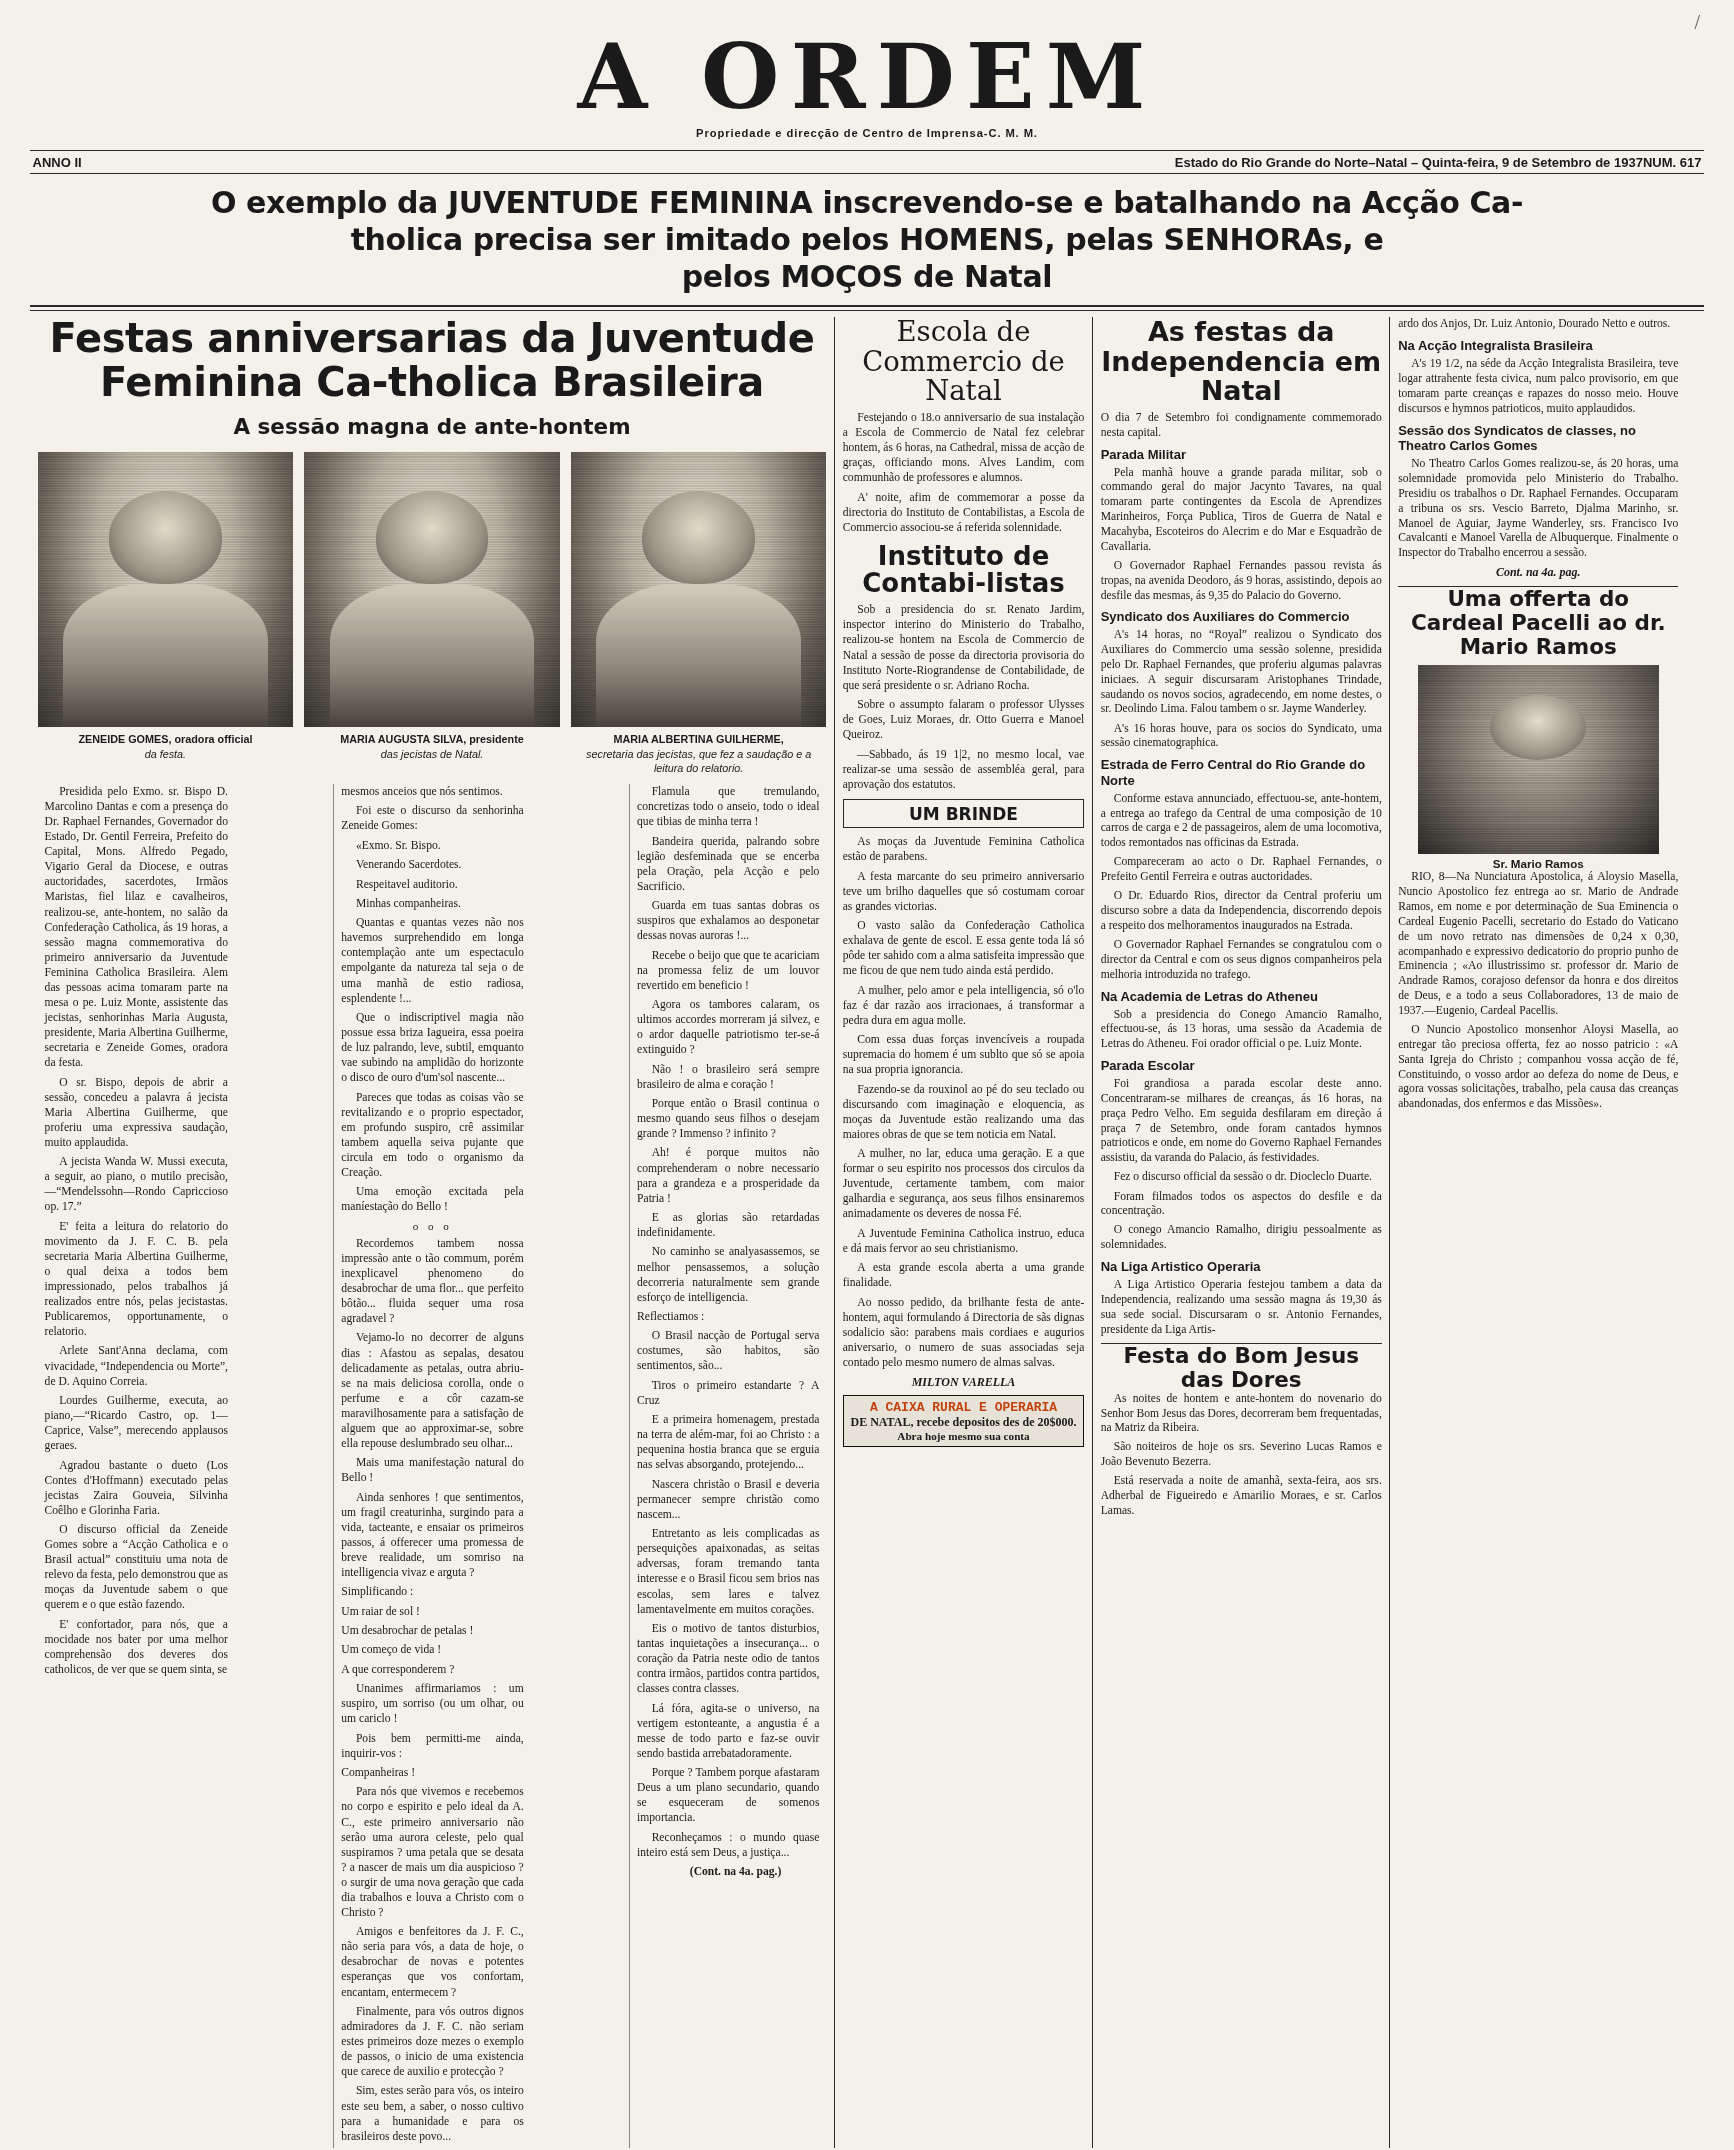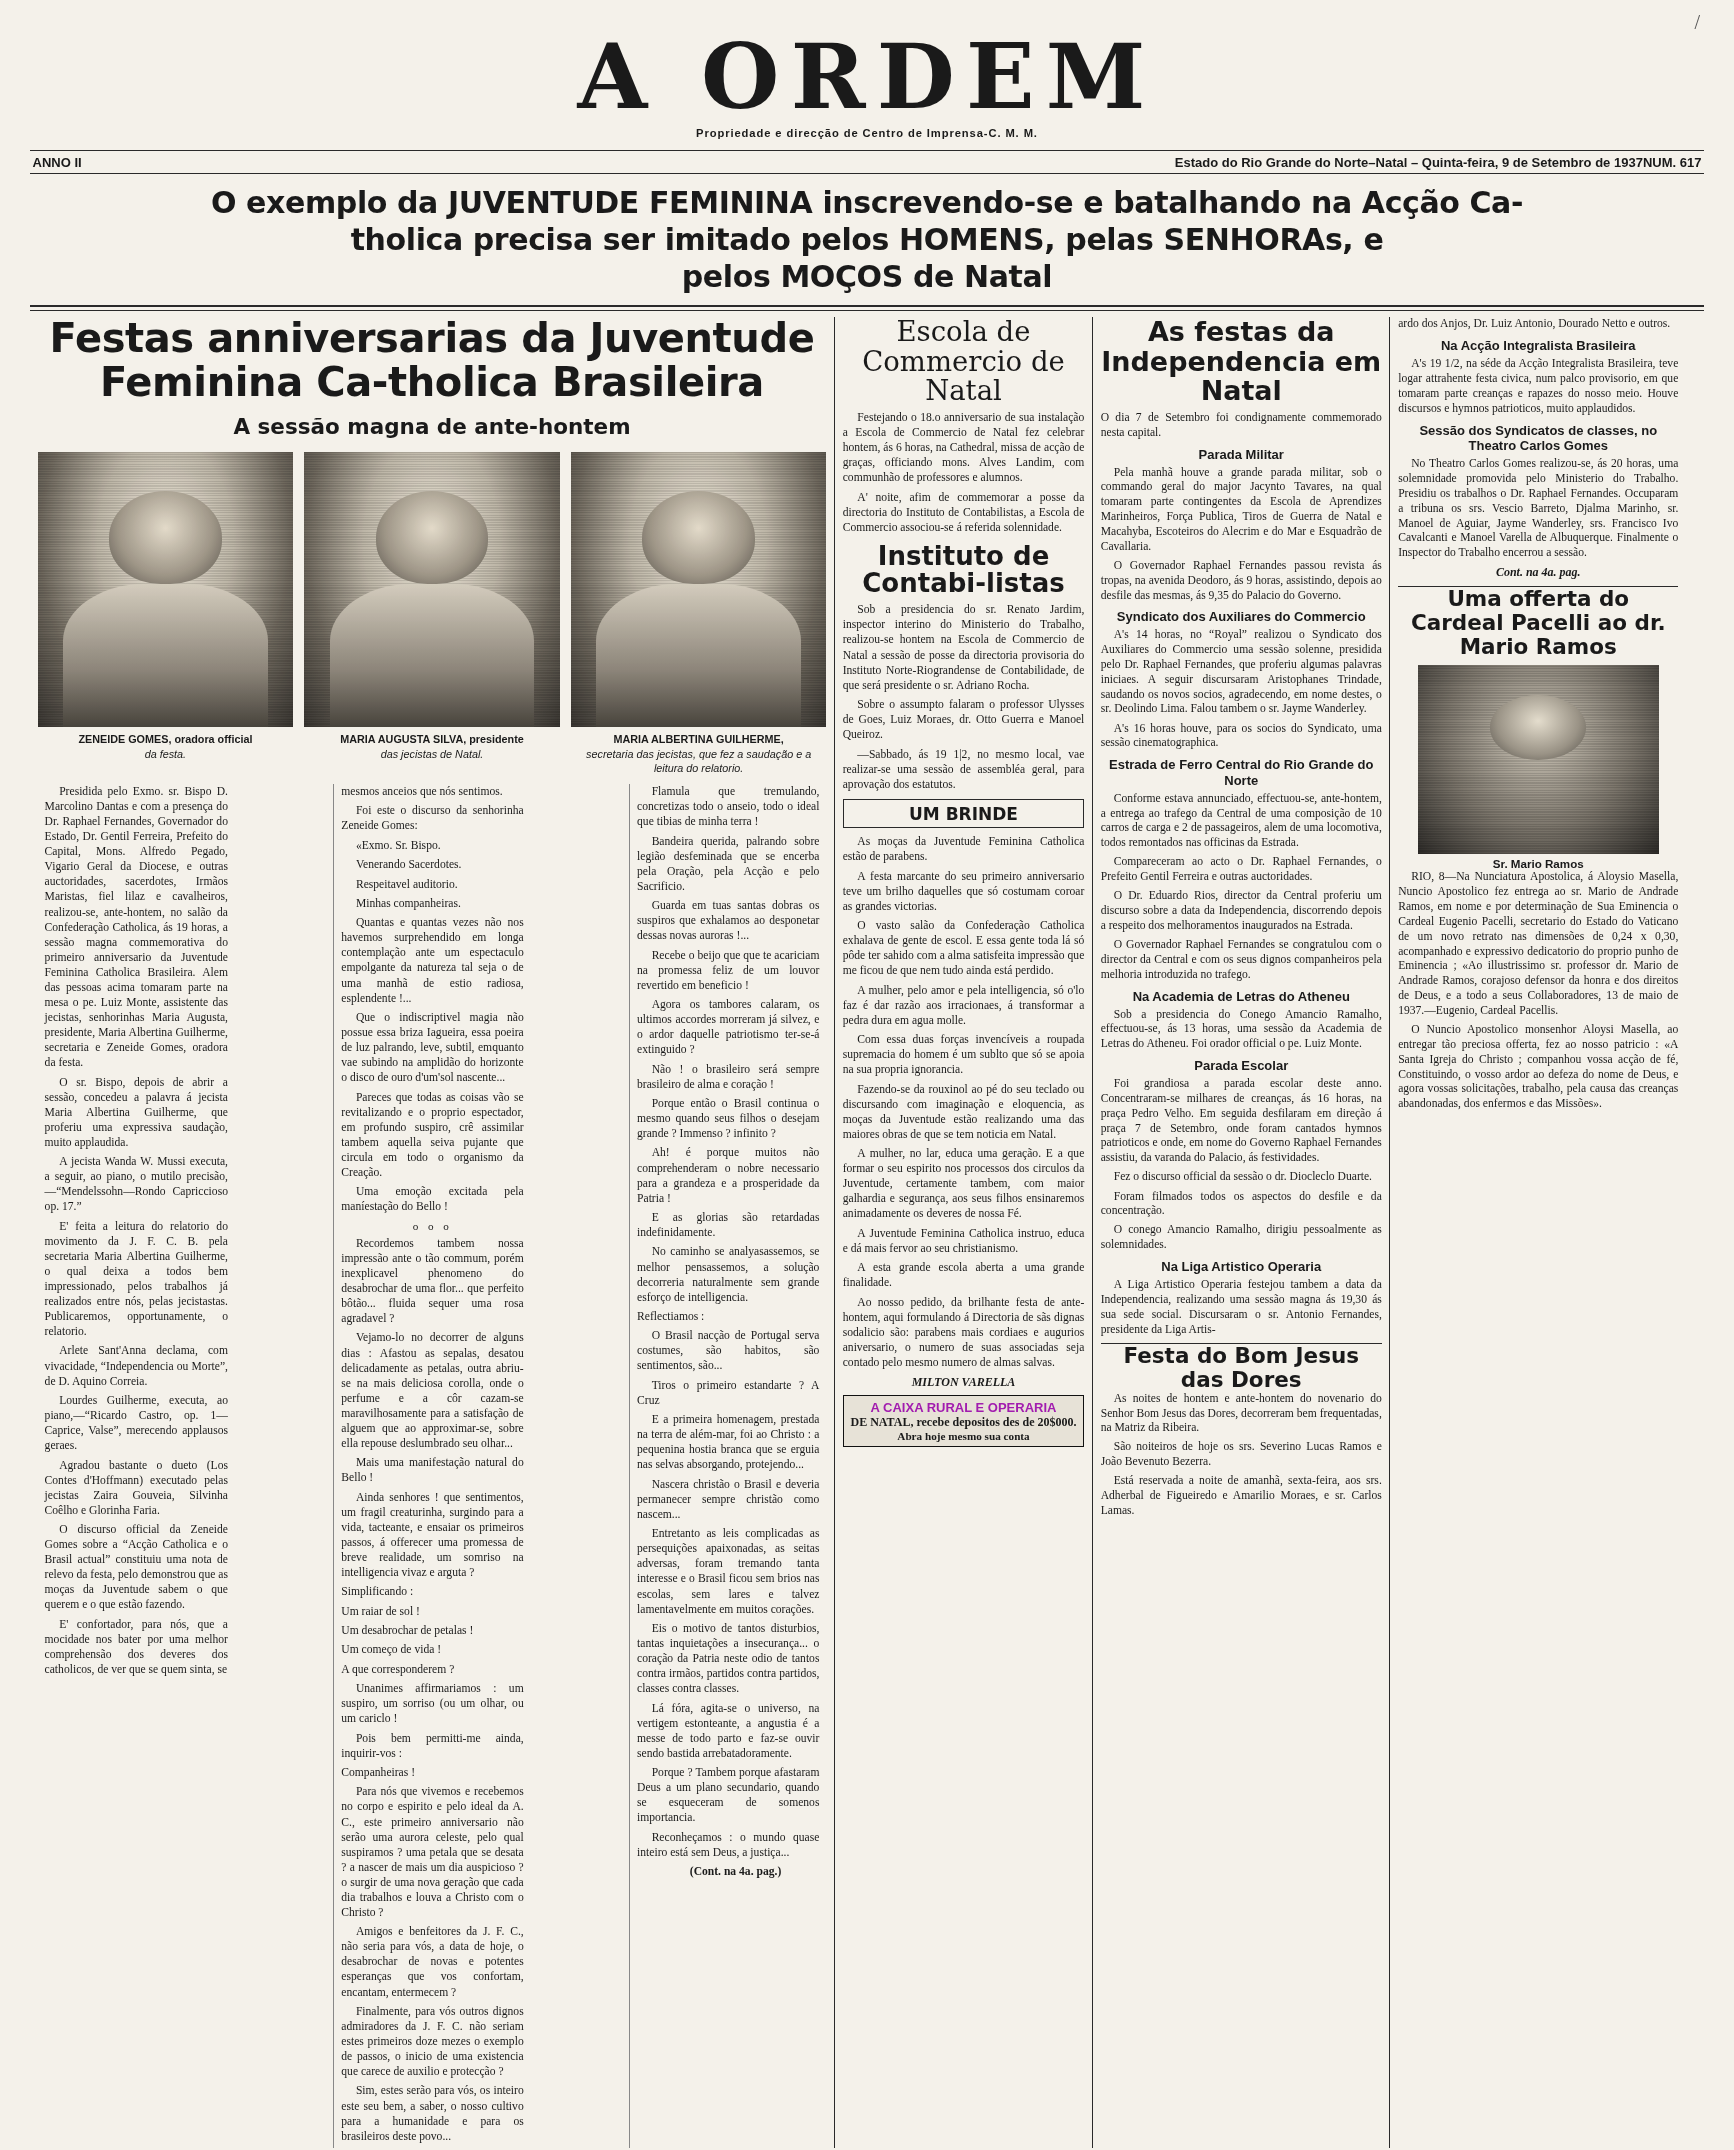--- a/index.html
+++ b/index.html
@@ -197,37 +197,37 @@
     font-size:12px;
     margin:5.2px 0;
   }
   .ad-box{
     border:1.3px solid #111;
     background:#e7e2d7;
     padding:4.3px 3.4px;
     text-align:center;
     margin-top:4.3px;
   }
-  .ad-box .l1{color:#a21caf; font-weight:700; font-family:Liberation Sans, sans-serif; font-size:13px; line-height:1.1;}
+  .ad-box .l1{color:#c2410c; font-weight:700; font-family:Liberation Mono, monospace; font-size:13px; line-height:1.1;}
   .ad-box .l2{font-weight:700;font-size:12px;}
   .ad-box .l3{font-weight:700;font-size:11.2px;}
   
   .rhead{
     font-family:"DejaVu Sans", sans-serif;
     font-weight:700;
     font-size:27px;
     line-height:1.08;
     text-align:center;
     margin-bottom:6px;
   }
   .rsub{
     font-family:"Liberation Sans", sans-serif;
     font-weight:700;
     font-size:13px;
-    text-align:center;
+    text-align:left;
     margin:6px 0 3.4px 0;
     line-height:1.2;
   }
   .rcol p{margin:0 0 4.3px 0;text-indent:13px;font-size:11.6px;line-height:1.28;text-align:justify;}
   .rcol p.noind{text-indent:0;}
   .cont{
     text-align:center;
     font-style:italic;
     font-weight:700;
     font-size:12px;

